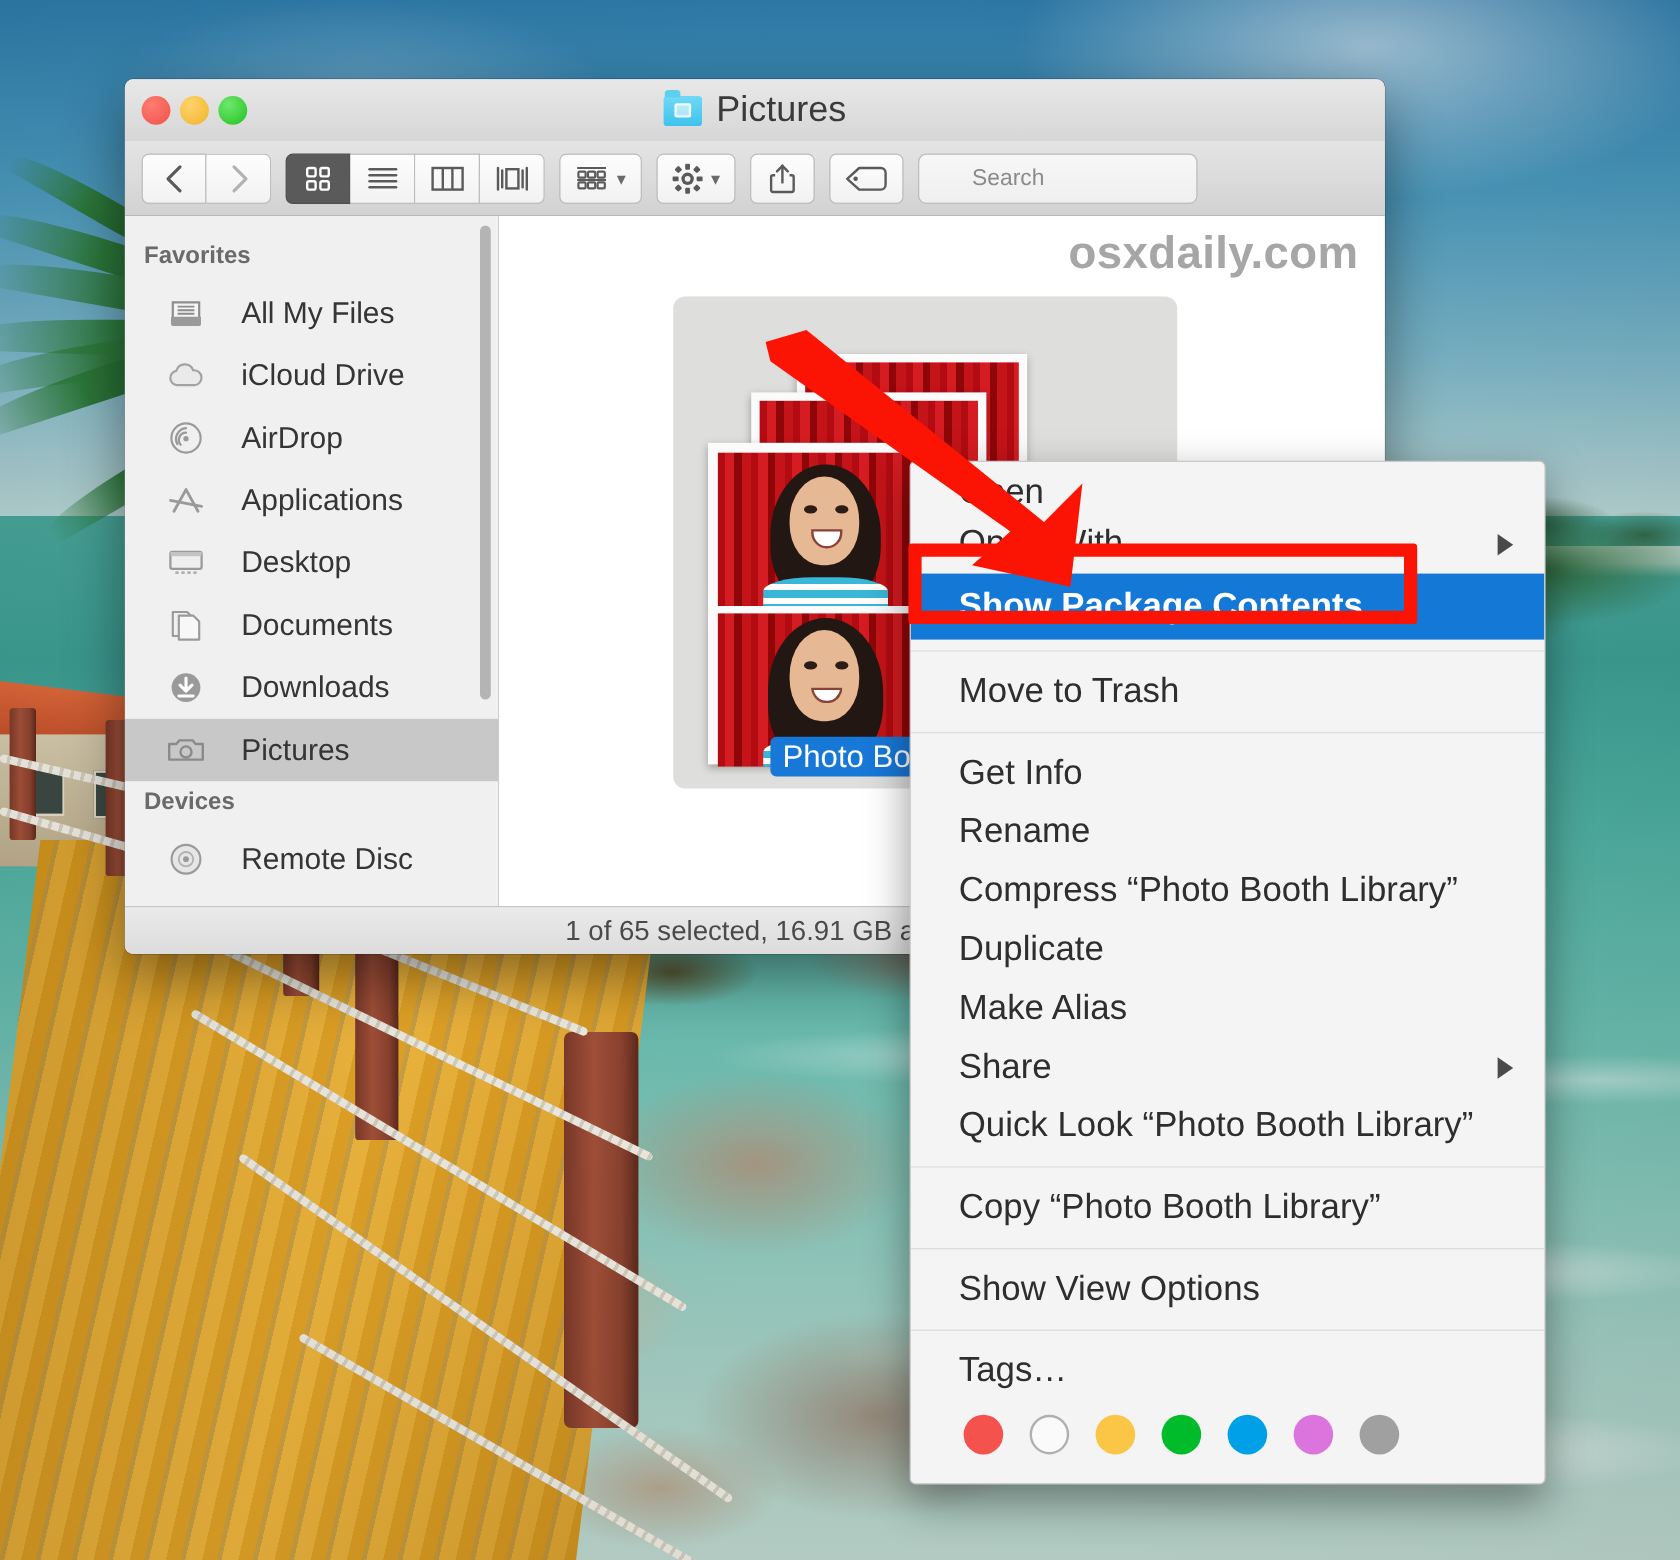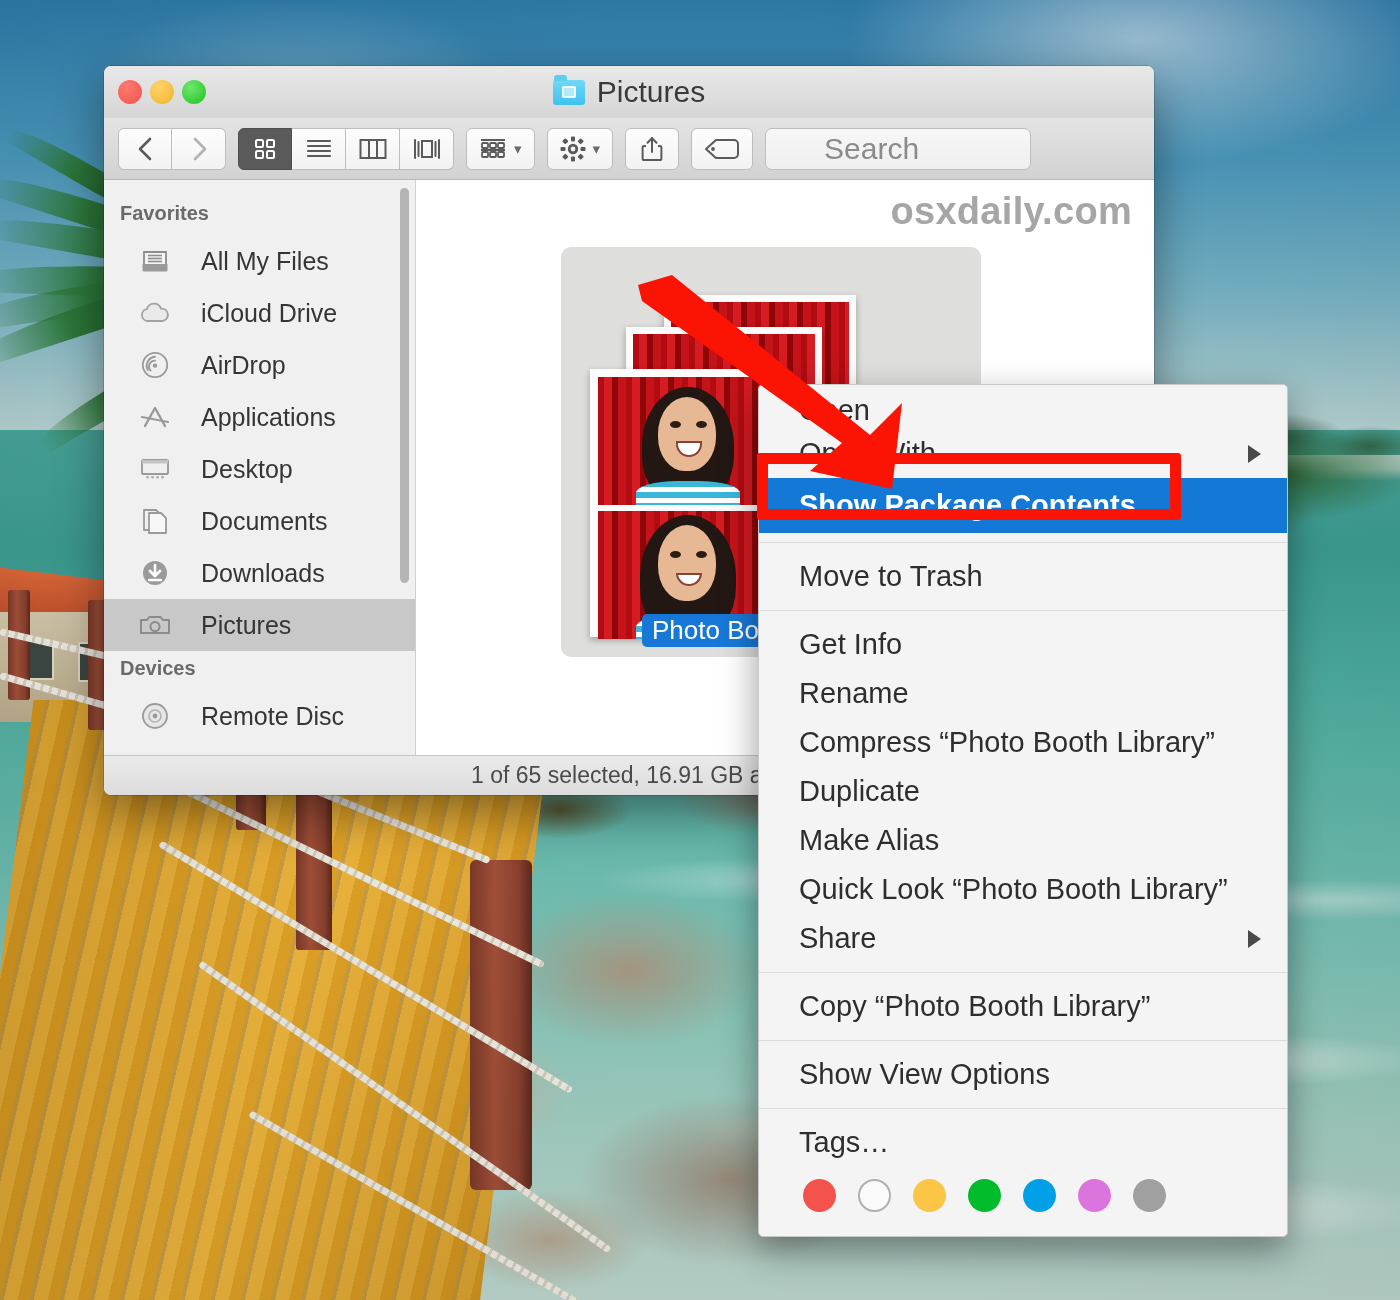--- a/index.html
+++ b/index.html
@@ -206,22 +206,22 @@
     color: #555;
   }
   .seg .btn { border-radius: 0; border-left-width: 0; }
   .seg .btn:first-child { border-radius: 6px 0 0 6px; border-left-width: 1px; }
   .seg .btn:last-child  { border-radius: 0 6px 6px 0; }
   .seg.nav .btn { width: 54px; }
   .seg.views .btn { width: 54px; }
   .seg.views .btn.active { background: #5a5a5a; border-color: #4e4e4e; color: #fff; }
   .btn.single { border-radius: 6px; padding: 0 12px; gap: 7px; min-width: 54px; }
   .btn.search {
-    border-radius: 7px; width: 266px; justify-content: flex-start;
-    padding-left: 58px; color: #8b8b8b; font-size: 30px;
+    border-radius: 7px; width: 233px; justify-content: flex-start;
+    padding-left: 44px; color: #8b8b8b; font-size: 19px;
     background: linear-gradient(180deg, #f7f7f7, #efefef);
     position: relative;
   }
   .chev { font-size: 15px; color: #6a6a6a; }
 
   svg.ic { display:block; }
 
   .body {
     display: flex;
     height: 575px;
@@ -710,25 +710,25 @@
   <div class="mi">
     <span>Compress “Photo Booth Library”</span>
   </div>
   <div class="mi">
     <span>Duplicate</span>
   </div>
   <div class="mi">
     <span>Make Alias</span>
   </div>
   <div class="mi">
-    <span>Quick Look “Photo Booth Library”</span>
-  </div>
-  <div class="mi">
     <span>Share</span>
     <span class="arrow"></span>
+  </div>
+  <div class="mi">
+    <span>Quick Look “Photo Booth Library”</span>
   </div>
 
   <div class="msep"></div>
 
   <div class="mi">
     <span>Copy “Photo Booth Library”</span>
   </div>
 
   <div class="msep"></div>
 

